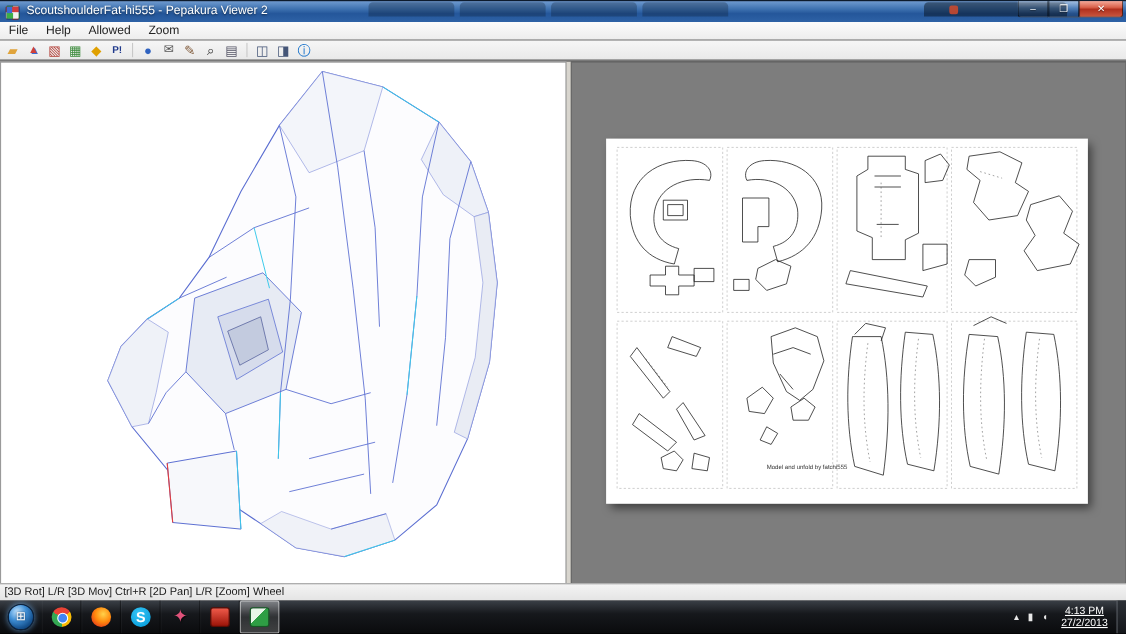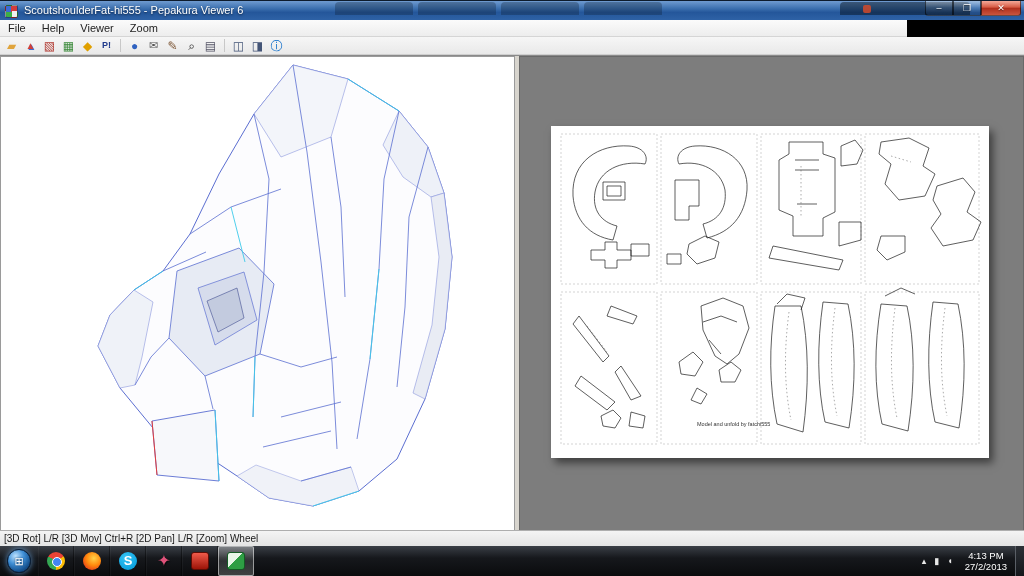--- a/index.html
+++ b/index.html
@@ -21,21 +21,21 @@
     text-shadow:0 1px 2px rgba(0,0,0,.6); white-space:nowrap; }
   .win-controls { position:absolute; right:3px; top:0; display:flex; }
   .win-btn { width:28px; height:15px; font-size:9px; line-height:14px; text-align:center;
     color:#fff; background:linear-gradient(rgba(255,255,255,.35), rgba(255,255,255,.08) 45%, rgba(0,0,0,.18));
     border:1px solid rgba(0,0,0,.55); border-top:none; text-shadow:0 1px 1px rgba(0,0,0,.5); }
   .win-btn.min { border-radius:0 0 0 3px; }
   .win-btn.close { width:40px; border-radius:0 0 3px 0;
     background:linear-gradient(#f5a998, #d65a43 45%, #b02e1c 50%, #c9553e); }
 
   
-  .menubar { position:absolute; left:0; top:20px; width:907px; height:17px;
+  .menubar { position:absolute; left:0; top:20px; width:1024px; height:17px;
     background:linear-gradient(#fbfbfb,#ededed); border-bottom:1px solid #d5d5d5;
     display:flex; align-items:center; font-size:11px; color:#222; }
   .menu-item { padding:1px 8px; }
 
   
   .toolbar { position:absolute; left:0; top:37px; width:1024px; height:18px;
     background:linear-gradient(#f6f6f6,#e9e9e9); border-bottom:1px solid #cfcfcf;
     display:flex; align-items:center; padding-left:3px; gap:2px; }
   .tbi { width:17px; height:15px; display:flex; align-items:center; justify-content:center;
     font-size:12px; line-height:1; border:1px solid transparent; border-radius:2px; }
@@ -97,49 +97,49 @@
     background:radial-gradient(circle at 60% 35%, #ffd24a, #ff8a0d 45%, #e3351a 85%); }
   .ti.skype { border-radius:50%; background:radial-gradient(circle at 40% 30%, #35c4f5, #0098d8);
     color:#fff; font-weight:bold; font-size:13px; line-height:18px; text-align:center; }
   .ti.pepd { background:none; color:#e0527a; font-size:16px; line-height:18px; text-align:center;
     text-shadow:1px 1px 1px rgba(0,0,0,.6); }
   .ti.redapp { background:linear-gradient(#f05a4a,#9c1408); border:1px solid #5e0c04; }
   .ti.pepv { background:linear-gradient(135deg,#e8f6e8 0 45%, #2e9e44 45% 100%);
     border:1px solid #145a24; }
   .tray { margin-left:auto; display:flex; align-items:center; height:30px; }
   .tray-icon { color:#e8e8e8; font-size:9px; padding:0 4px; }
-  .clock { text-align:center; color:#fff; font-size:9.5px; line-height:11px; padding:0 8px; }
+  .clock { text-align:center; color:#fff; font-size:9.5px; line-height:11px; padding:0 8px;text-decoration:underline; }
   .show-desktop { width:9px; height:30px; border-left:1px solid #5a5f66;
     background:linear-gradient(#2c3036,#14161a); }
 </style>
 </head>
 <body>
 
 <div class="screen">
 
   <div class="titlebar">
     <span class="ghost-tab" style="left:335px;width:78px;"></span>
     <span class="ghost-tab" style="left:418px;width:78px;"></span>
     <span class="ghost-tab" style="left:501px;width:78px;"></span>
     <span class="ghost-tab" style="left:584px;width:78px;"></span>
     <span class="ghost-tab" style="left:840px;width:130px;background:rgba(5,10,18,.45);"></span>
     <span class="ghost-favicon" style="left:863px;"></span>
     <span class="app-icon"></span>
-    <span class="title-text">ScoutshoulderFat-hi555 - Pepakura Viewer 6</span>
+    <span class="title-text">ScoutshoulderFat-hi555 - Pepakura Viewer 2</span>
     <div class="win-controls">
       <div class="win-btn min">–</div>
       <div class="win-btn">❐</div>
       <div class="win-btn close">✕</div>
     </div>
   </div>
 
   <div class="menubar">
     <span class="menu-item">File</span>
     <span class="menu-item">Help</span>
-    <span class="menu-item">Viewer</span>
+    <span class="menu-item">Allowed</span>
     <span class="menu-item">Zoom</span>
   </div>
 
   <div class="toolbar">
     <span class="tbi folder">▰</span>
     <span class="tbi logo">▲</span>
     <span class="tbi cube">▧</span>
     <span class="tbi texture">▦</span>
     <span class="tbi shield">◆</span>
     <span class="tbi p1">P!</span>

